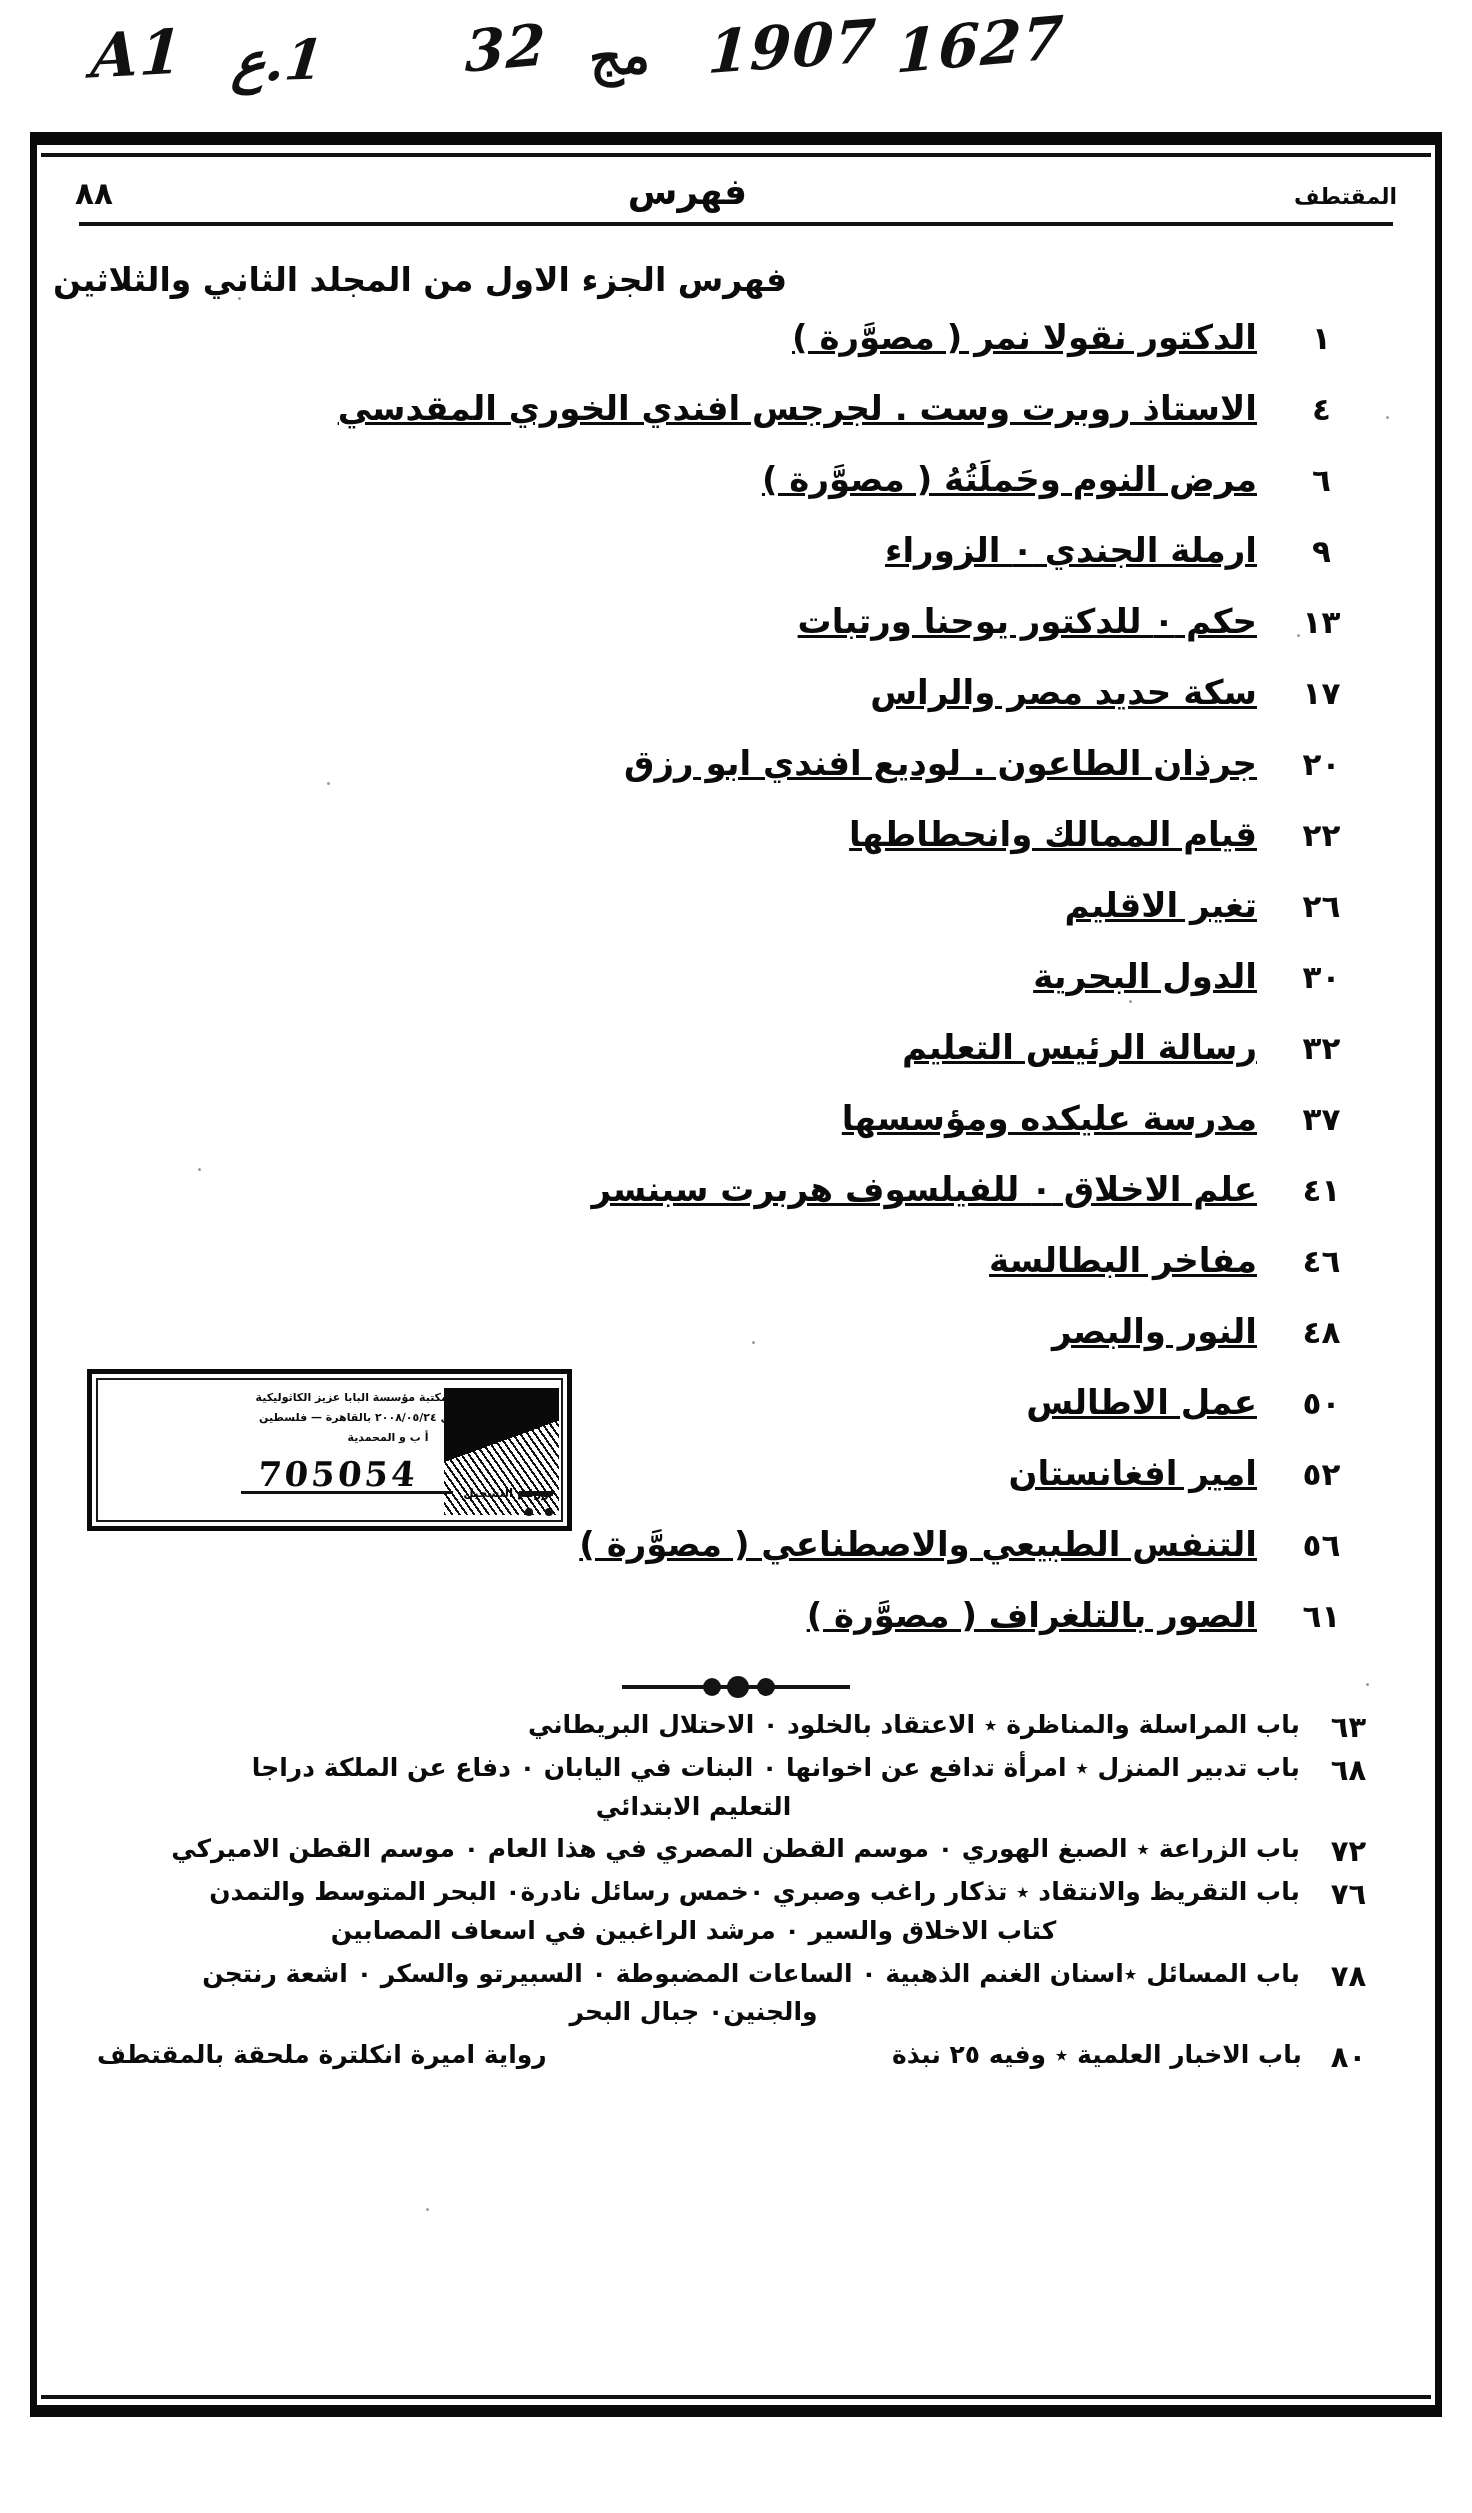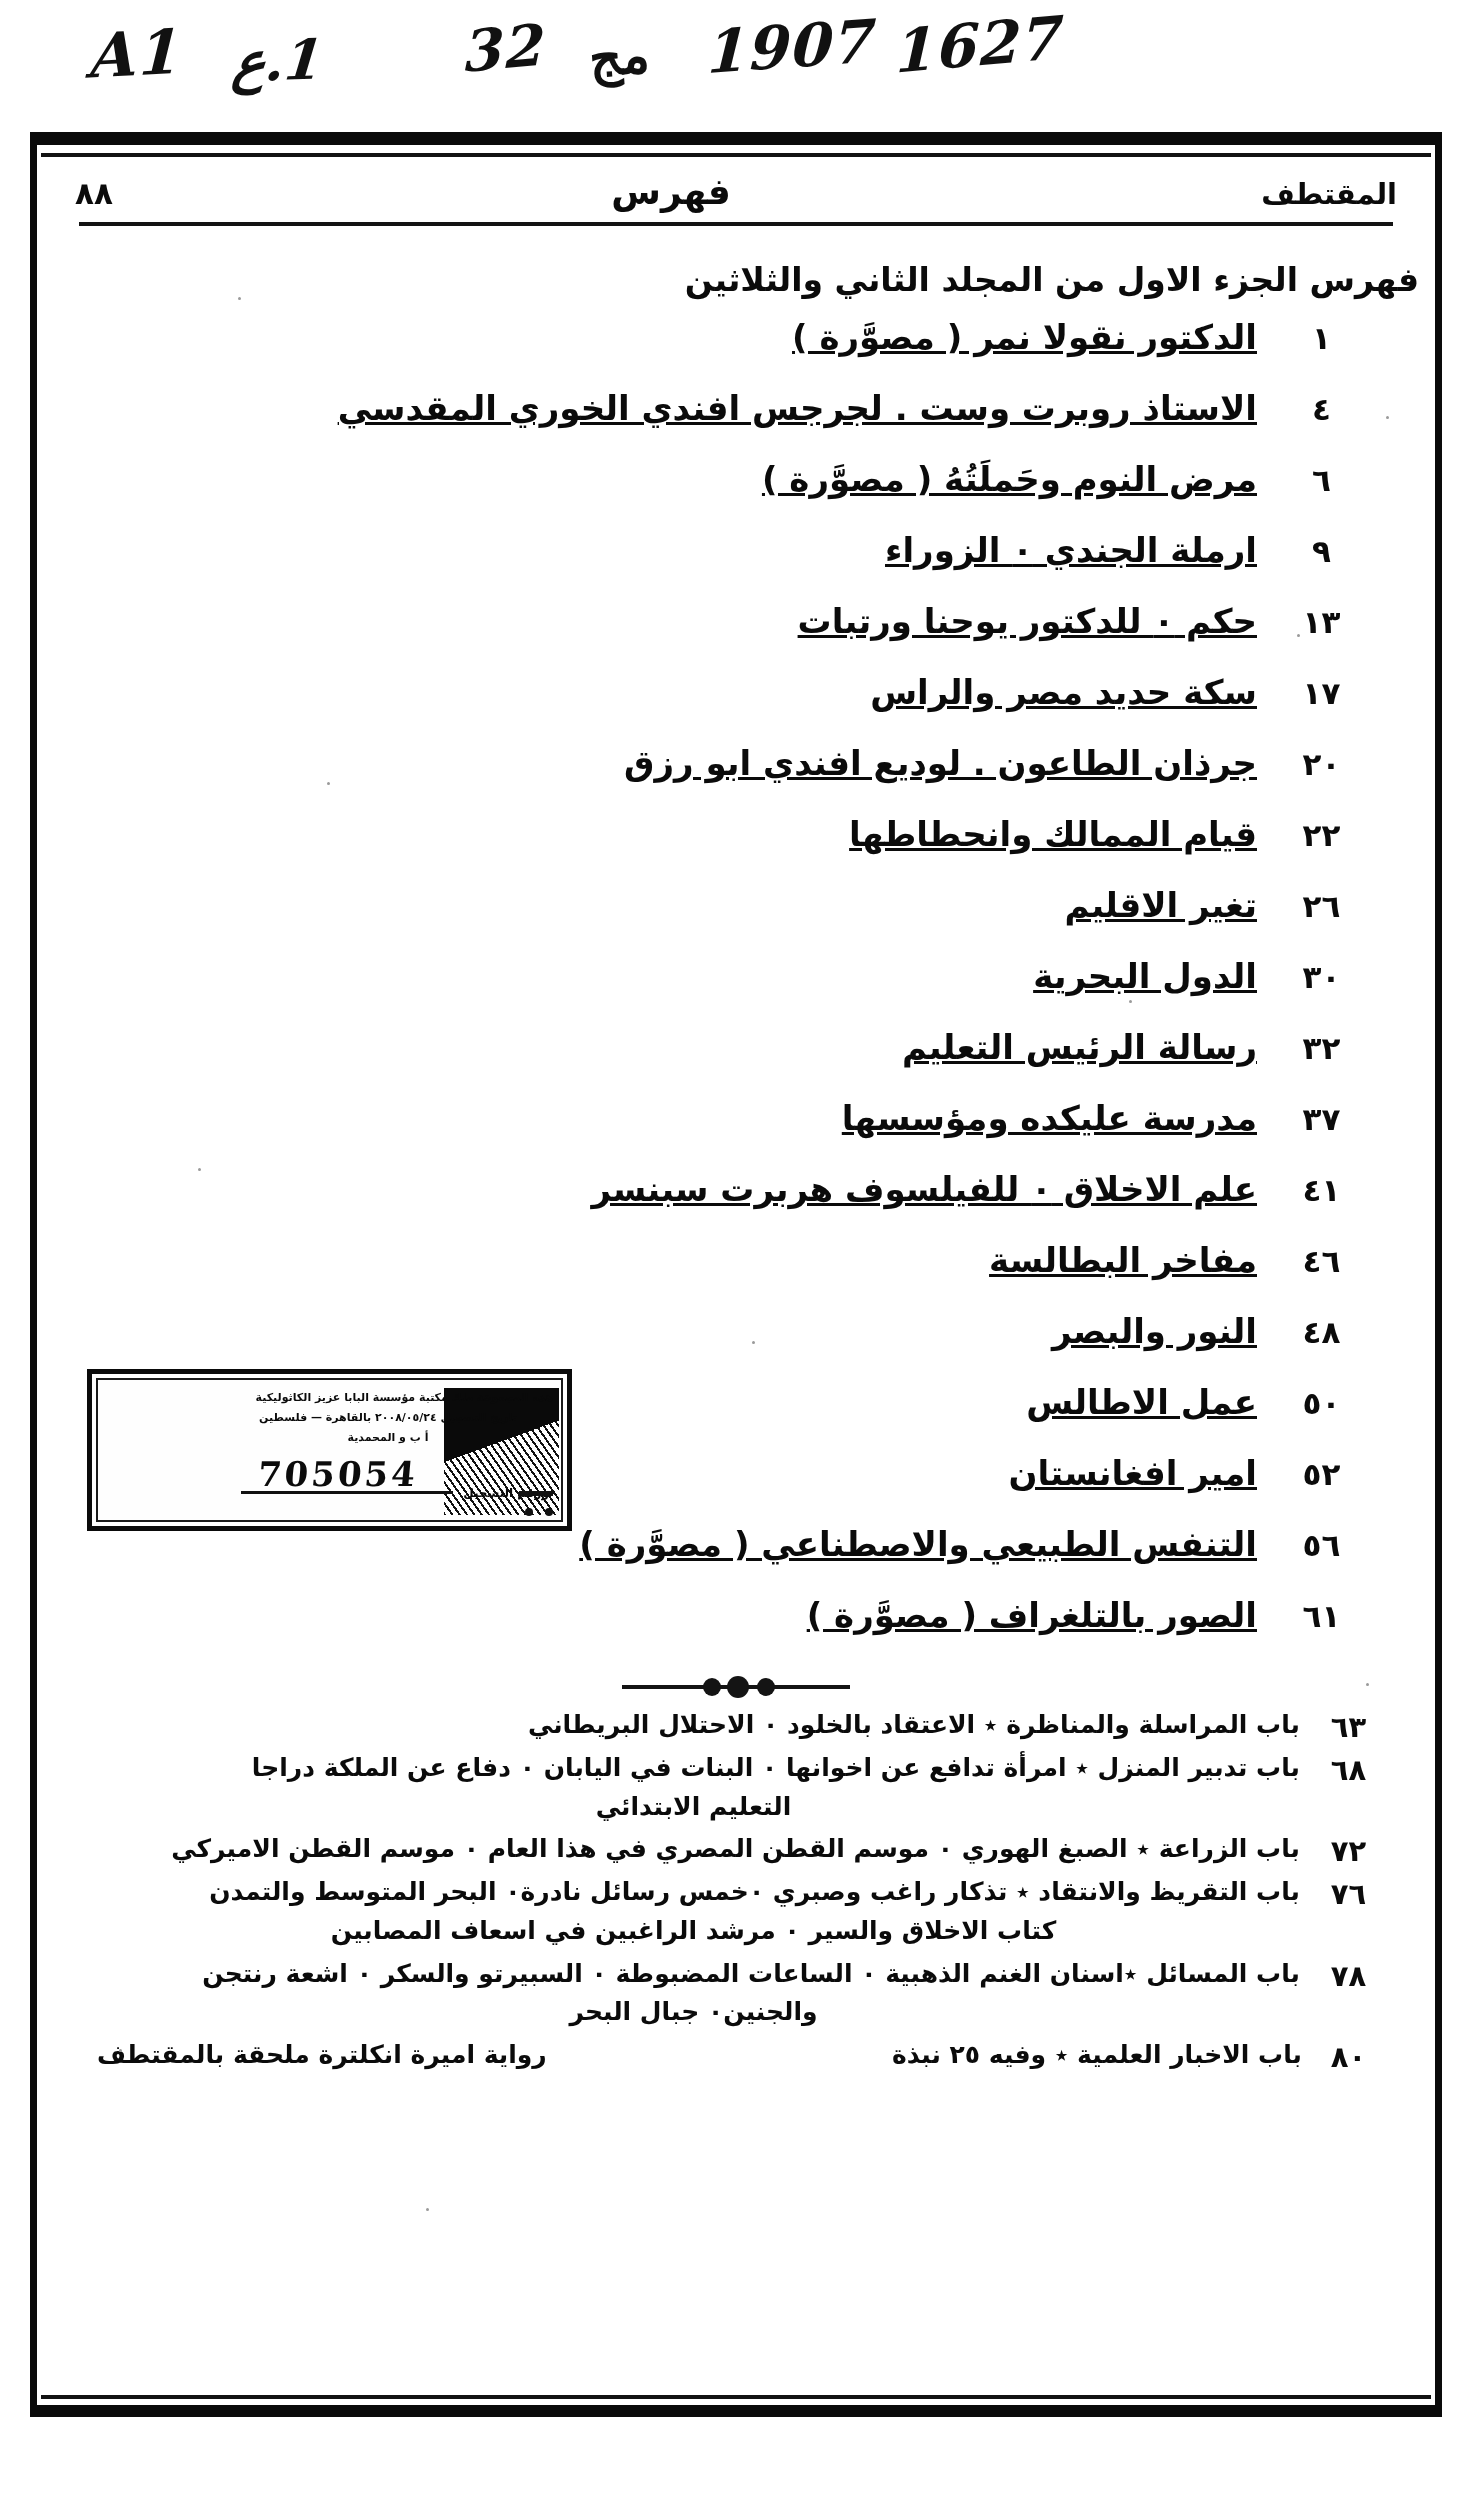--- a/index.html
+++ b/index.html
@@ -84,33 +84,33 @@
   }
   .rh-page {
     font-size: 31px;
     letter-spacing: 1px;
   }
   .rh-center {
     font-size: 36px;
     letter-spacing: 2px;
   }
   .rh-journal {
-    font-size: 29px;
+    font-size: 22px;
     letter-spacing: 1px;
     margin-left: 32px;
   }
   .head-rule {
     margin: 10px 26px 0 26px;
     height: 4px;
     background: #131313;
   }
 
   
   .index-title {
-    text-align: right;
+    text-align: left;
     font-size: 33px;
     font-weight: 700;
     margin: 34px 0 10px 0;
     letter-spacing: 0.5px;
   }
 
   
   .entries {
     margin: 14px 59px 0 59px;
   }

